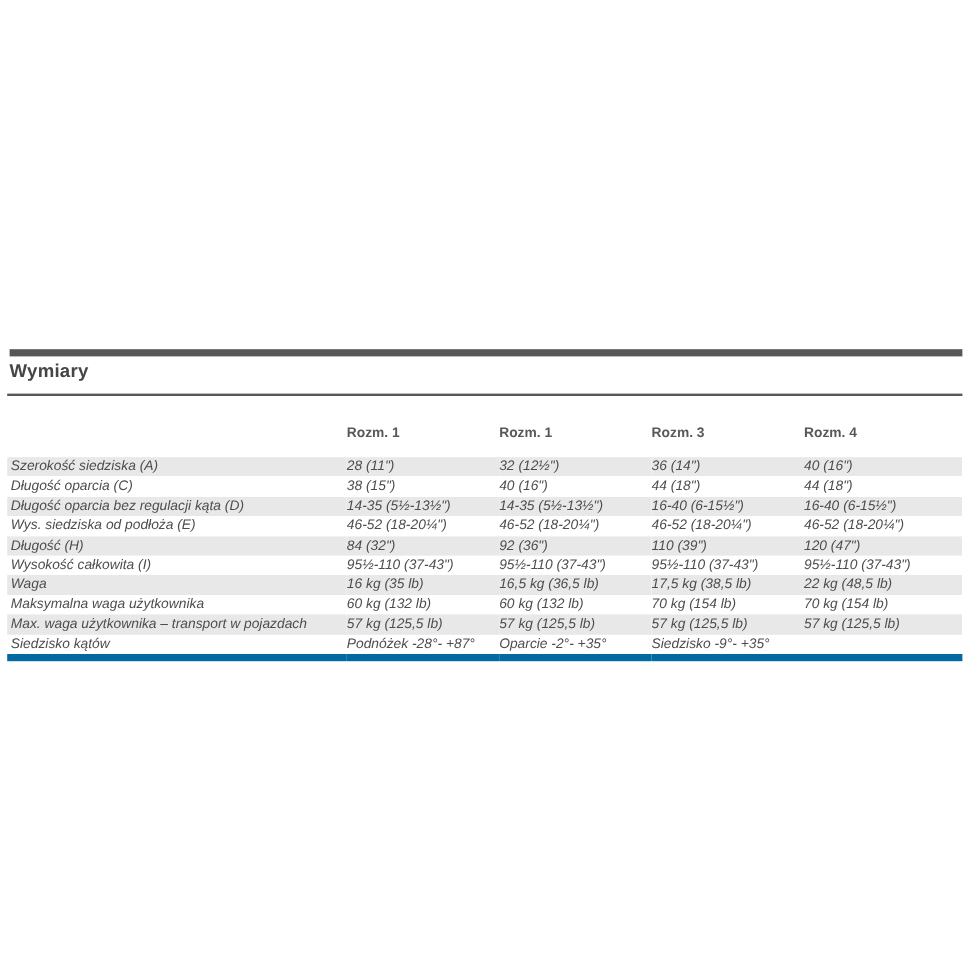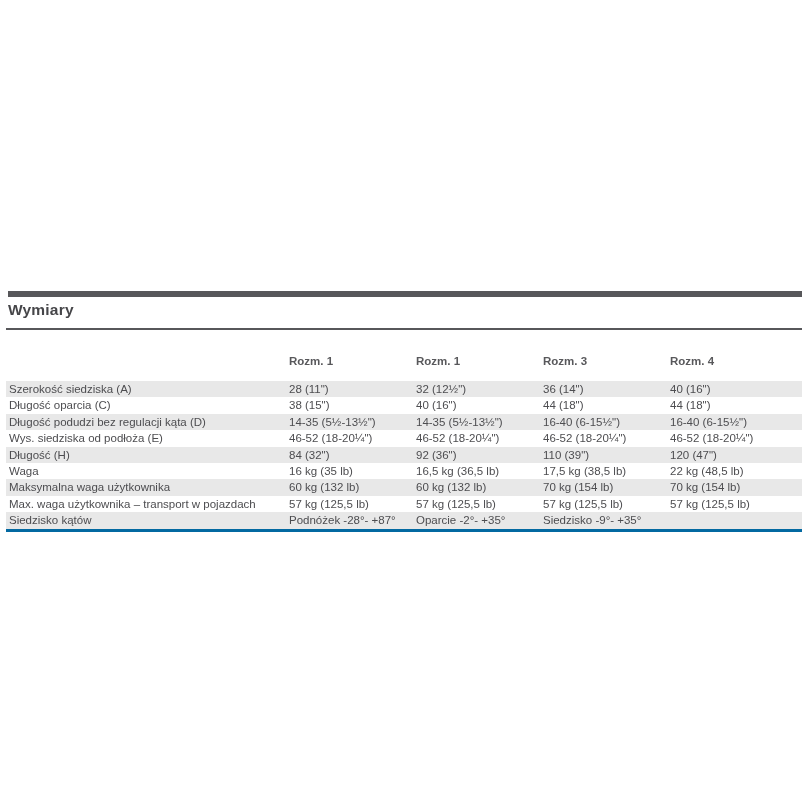--- a/index.html
+++ b/index.html
@@ -37,41 +37,42 @@
   .title-rule {
     height: 2px;
     background: #57575a;
     margin-top: 9px;
   }
   table.spec-table {
     width: 100%;
     border-collapse: collapse;
     table-layout: fixed;
     margin-top: 25px;
-    border-bottom: 3px solid #0369a1;
+    border-bottom: 6px solid #0369a1;
   }
   .spec-table th,
   .spec-table td {
     text-align: left;
     white-space: nowrap;
     overflow: hidden;
     padding: 0;
   }
   .spec-table thead th {
     font-size: 11.5px;
     font-weight: bold;
     color: #58585b;
     padding-bottom: 14px;
   }
   .spec-table tbody td {
     font-size: 11.5px;
     font-weight: normal;
     color: #4d4d50;
     height: 16.4px;
     line-height: 16.4px;
+    font-style: italic;
   }
   .spec-table tbody tr:nth-child(odd) {
     background: #e8e8e8;
   }
   .label-cell {
     padding-left: 3px !important;
   }
 </style>
 </head>
 <body>
@@ -108,39 +109,46 @@
             <td>40 (16")</td>
           </tr>
           <tr>
             <td class="label-cell">Długość oparcia (C)</td>
             <td>38 (15")</td>
             <td>40 (16")</td>
             <td>44 (18")</td>
             <td>44 (18")</td>
           </tr>
           <tr>
-            <td class="label-cell">Długość podudzi bez regulacji kąta (D)</td>
+            <td class="label-cell">Długość oparcia bez regulacji kąta (D)</td>
             <td>14-35 (5½-13½")</td>
             <td>14-35 (5½-13½")</td>
             <td>16-40 (6-15½")</td>
             <td>16-40 (6-15½")</td>
           </tr>
           <tr>
             <td class="label-cell">Wys. siedziska od podłoża (E)</td>
             <td>46-52 (18-20¼")</td>
             <td>46-52 (18-20¼")</td>
             <td>46-52 (18-20¼")</td>
             <td>46-52 (18-20¼")</td>
           </tr>
           <tr>
             <td class="label-cell">Długość (H)</td>
             <td>84 (32")</td>
             <td>92 (36")</td>
             <td>110 (39")</td>
             <td>120 (47")</td>
+          </tr>
+          <tr>
+            <td class="label-cell">Wysokość całkowita (I)</td>
+            <td>95½-110 (37-43")</td>
+            <td>95½-110 (37-43")</td>
+            <td>95½-110 (37-43")</td>
+            <td>95½-110 (37-43")</td>
           </tr>
           <tr>
             <td class="label-cell">Waga</td>
             <td>16 kg (35 lb)</td>
             <td>16,5 kg (36,5 lb)</td>
             <td>17,5 kg (38,5 lb)</td>
             <td>22 kg (48,5 lb)</td>
           </tr>
           <tr>
             <td class="label-cell">Maksymalna waga użytkownika</td>

